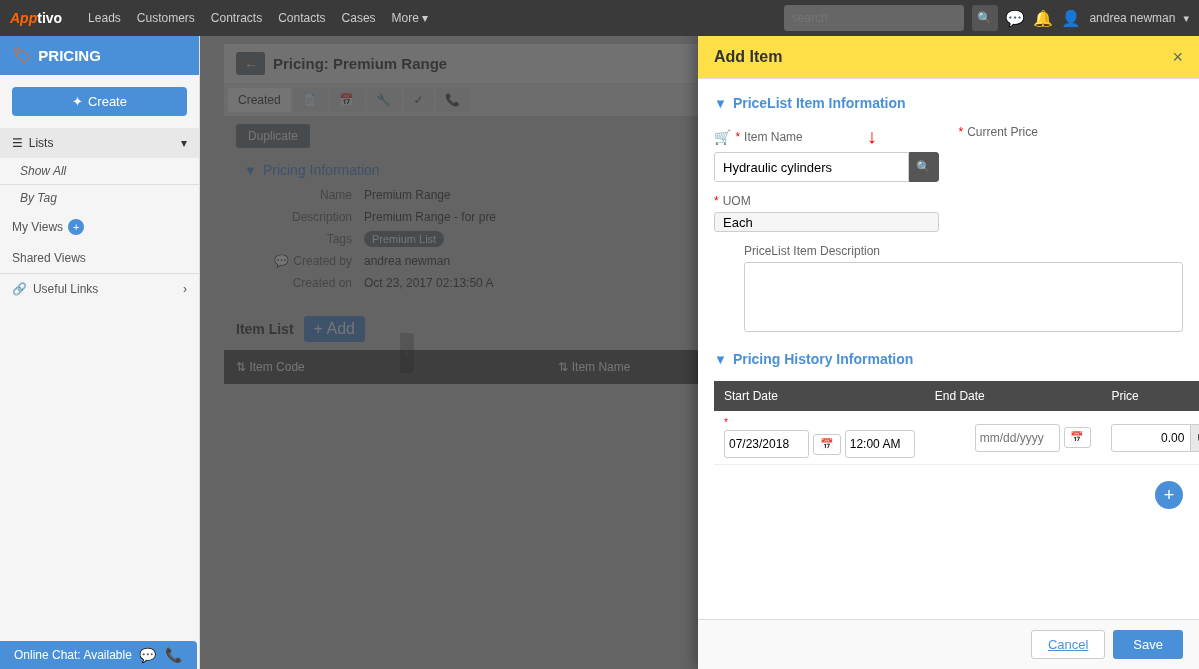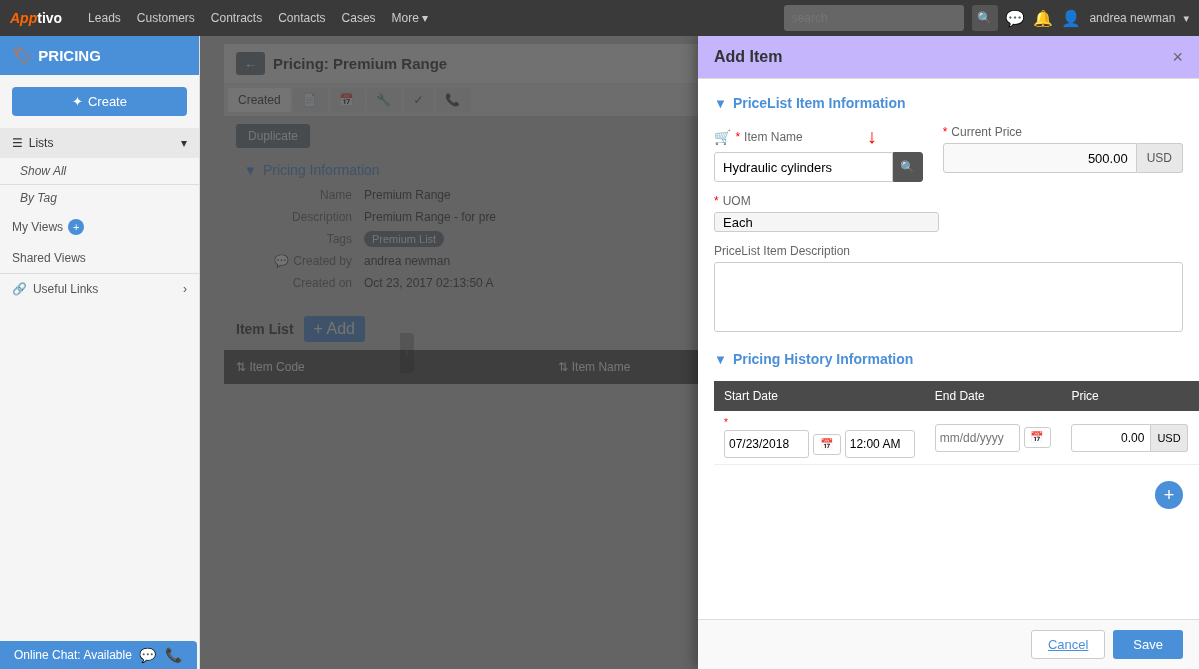--- a/index.html
+++ b/index.html
@@ -250,21 +250,21 @@
       left: 498px;
       right: 0;
       bottom: 0;
       background: white;
       z-index: 20;
       display: flex;
       flex-direction: column;
       box-shadow: -4px 0 12px rgba(0,0,0,0.3);
     }
     .modal-header {
-      background: #c4b5fd;
+      background: #fde047;
       border-bottom: 1px solid #ddd;
       padding: 12px 16px;
       display: flex;
       align-items: center;
       justify-content: space-between;
       gap: 47px;
     }
     .modal-title { font-size: 16px; font-weight: bold; color: #333; }
     .modal-close {
       background: none;
@@ -660,38 +660,34 @@
             <div class="form-input-with-btn">
               <input type="text" class="form-input" style="border-radius: 3px 0px 0px 3px;" value="Hydraulic cylinders">
               <button class="input-search-btn">🔍</button>
             </div>
           </div>
           <div class="form-group">
             <div class="form-label">
               <span class="required-star">*</span>
               <span>Current Price</span>
             </div>
-            <div class="price-input-group">
-              <input type="text" class="price-input" value="500.00" style="">
-              <span class="currency-label">USD</span>
-            </div>
           </div>
         </div>
 
         <div class="form-row" style="margin-bottom:12px;">
           <div class="form-group" style="max-width:calc(50% - 10px);">
             <div class="form-label">
               <span class="required-star">*</span>
               <span>UOM</span>
             </div>
             <input type="text" class="form-input" style="background: rgb(245, 245, 245);" value="Each">
           </div>
         </div>
 
-        <div class="form-group" style="margin-bottom:16px;">
+        <div class="form-group" style="margin-bottom:16px;margin-left:30px;">
           <div class="form-label">PriceList Item Description</div>
           <textarea class="form-textarea" style=""></textarea>
         </div>
 
         <div class="section-header-row">
           <span class="section-chevron">▼</span>
           <span class="section-label">Pricing History Information</span>
         </div>
 
         <table class="history-table">
@@ -708,21 +704,21 @@
               <td style="white-space:nowrap;">
                 <span style="font-size:10px;color:red;display:block;margin-bottom:2px;">*</span>
                 <div class="date-input-group">
                   <input type="text" style="width: 85px; height: 28px; border: 1px solid rgb(204, 204, 204); border-radius: 3px; padding: 0px 4px; font-size: 12px;" value="07/23/2018">
                   <button class="cal-btn">📅</button>
                   <input type="text" style="width: 70px; height: 28px; border: 1px solid rgb(204, 204, 204); border-radius: 3px; padding: 4px 4px; font-size: 12px;" value="12:00 AM">
                 </div>
               </td>
               <td>
                 <div class="date-input-group">
-                  <input type="text" style="width: 85px; height: 28px; border: 1px solid rgb(204, 204, 204); border-radius: 3px; padding: 0px 4px; font-size: 12px;" placeholder="mm/dd/yyyy">
+                  <input type="text" style="width: 85px; height: 28px; border: 1px solid rgb(204, 204, 204); border-radius: 3px; padding: 0px 4px; font-size: 12px; margin-left: 40px;" placeholder="mm/dd/yyyy">
                   <button class="cal-btn">📅</button>
                 </div>
               </td>
               <td>
                 <div class="price-hist-group">
                   <input type="text" class="price-hist-input" value="0.00" style="">
                   <span class="currency-badge">USD</span>
                 </div>
               </td>
               <td>

